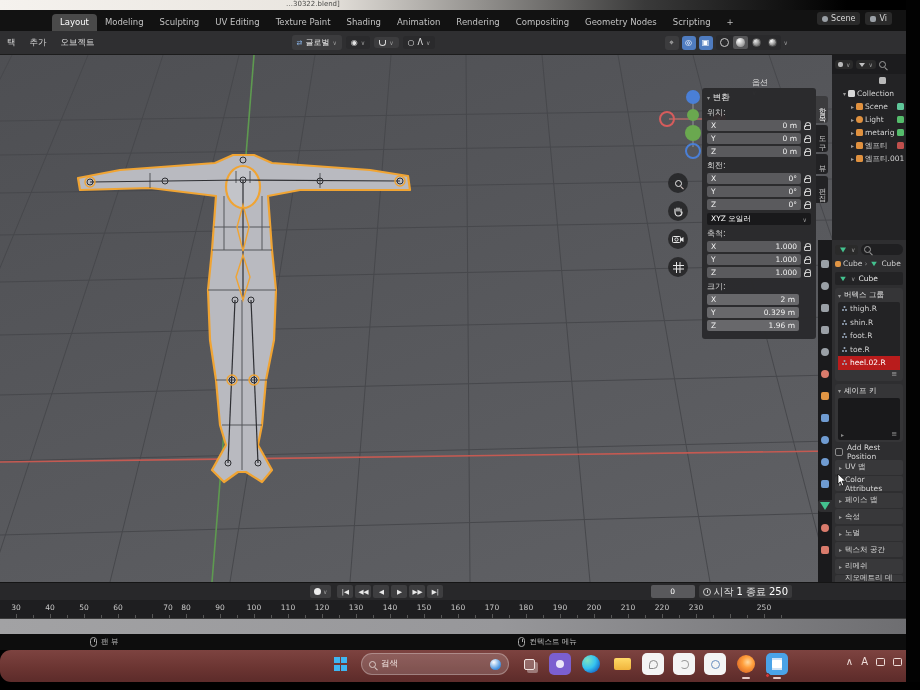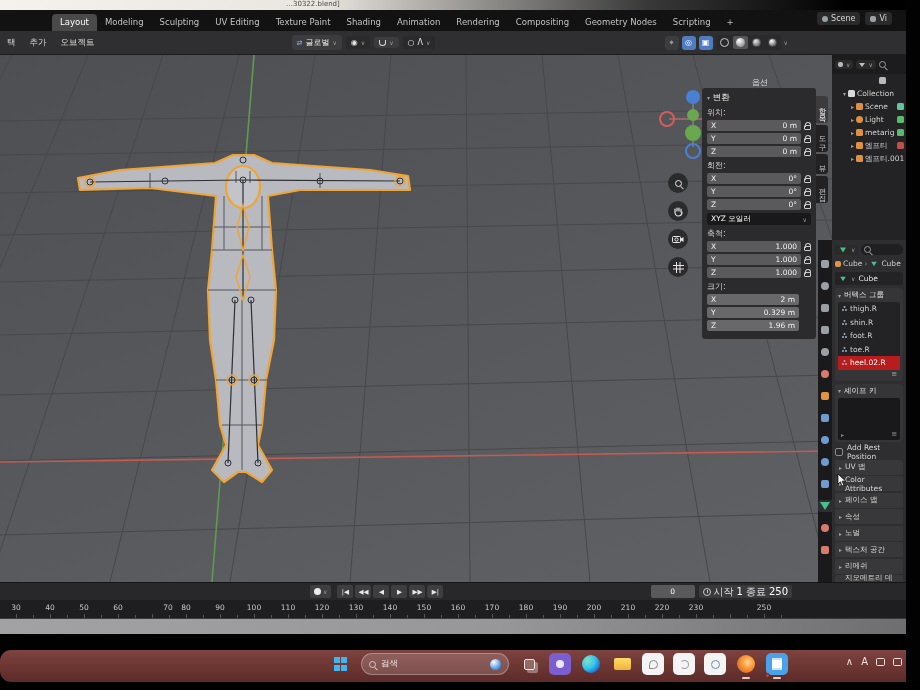--- a/index.html
+++ b/index.html
@@ -780,20 +780,30 @@
       <span class="tick-mark" style="left: 713px; height: 3px;"></span>
       <span class="tick-num" style="left: 711px; margin-top: 32px;">240</span>
       <span class="tick-mark" style="left: 730px;"></span>
       <span class="tick-mark" style="left: 747px; height: 3px;"></span>
       <span class="tick-num" style="left: 764px;">250</span>
       <span class="tick-mark" style="left: 764px;"></span>
       <span class="tick-mark" style="left: 781px; height: 3px;"></span>
     </div>
   <div id="scroll-strip"></div>
 
+  <div id="statusbar">
+      <div class="status-item" style="margin-left: 90px;">
+        <span class="i-mouse"></span>
+        <span>팬 뷰</span>
+      </div>
+      <div class="status-item" style="margin-left: 400px;">
+        <span class="i-mouse"></span>
+        <span>컨텍스트 메뉴</span>
+      </div>
+    </div>
 
   <div id="taskbar">
     <div id="tb-center">
       <div id="start-btn">
         <span class="win-logo">
             <span></span>
             <span></span>
             <span></span>
             <span></span>
           </span>

